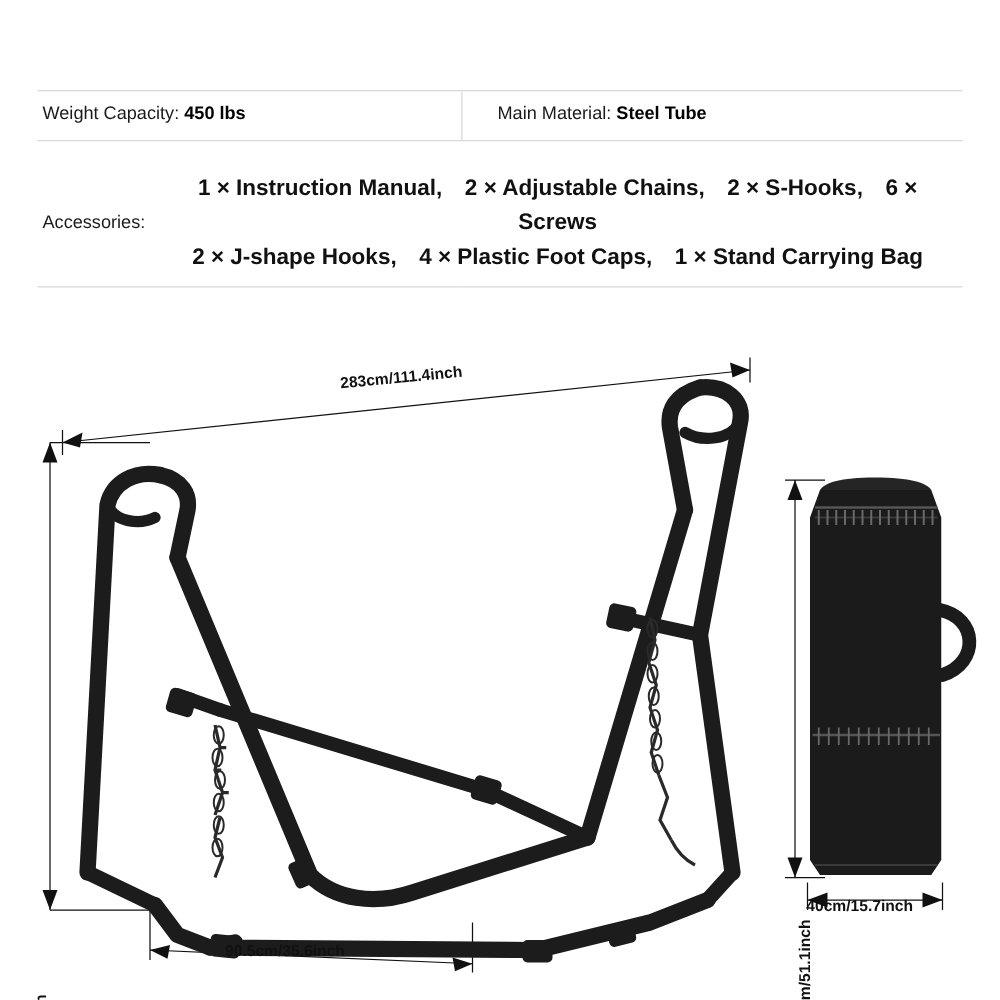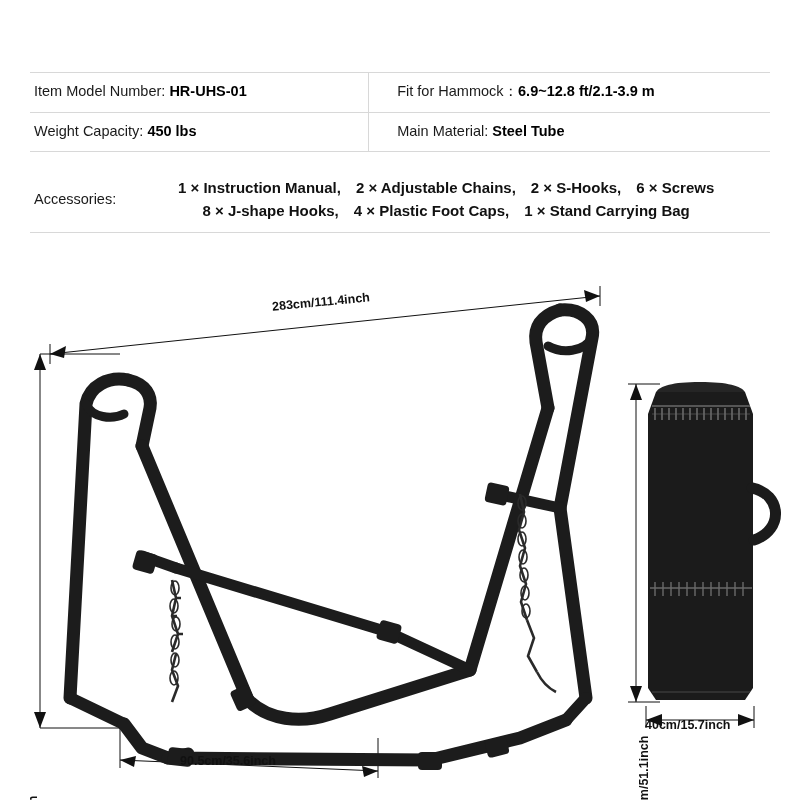--- a/index.html
+++ b/index.html
@@ -41,21 +41,21 @@
   .acc-wrap {
     display: flex;
     align-items: center;
   }
   .acc-label {
     white-space: nowrap;
     margin-right: 10px;
   }
   .acc-lines {
     font-weight: bold;
-    font-size: 15px;
+    font-size: 18px;
     line-height: 1.55;
     text-align: center;
     flex: 1;
   }
 
   
   .diagram {
     position: absolute;
     left: 0;
     top: 268px;
@@ -98,43 +98,35 @@
     left: 645px;
     top: 450px;
   }
   svg { display: block; }
 </style>
 </head>
 <body>
 
 <table class="spec-table">
   <tbody>
-      <tr>
-    <td class="cell-left">
-      <span class="lbl">Item Model Number: </span><span class="val">HR-UHS-01</span>
-    </td>
-    <td class="cell-right">
-      <span class="lbl">Fit for Hammock</span><span class="lbl">：</span><span class="val">6.9~12.8 ft/2.1-3.9 m</span>
-    </td>
-  </tr>
   <tr>
     <td class="cell-left">
       <span class="lbl">Weight Capacity: </span><span class="val">450 lbs</span>
     </td>
     <td class="cell-right">
       <span class="lbl">Main Material: </span><span class="val">Steel Tube</span>
     </td>
   </tr>
   <tr class="acc-row">
     <td colspan="2">
       <div class="acc-wrap">
         <span class="acc-label lbl">Accessories:</span>
         <span class="acc-lines">
           <span>1 × Instruction Manual,　2 × Adjustable Chains,　2 × S-Hooks,　6 × Screws</span><br>
-          <span>8 × J-shape Hooks,　4 × Plastic Foot Caps,　1 × Stand Carrying Bag</span>
+          <span>2 × J-shape Hooks,　4 × Plastic Foot Caps,　1 × Stand Carrying Bag</span>
         </span>
       </div>
     </td>
   </tr>
 </tbody>
   </table>
 
 <div class="diagram">
 
   <svg width="800" height="532" viewBox="0 0 800 532">

